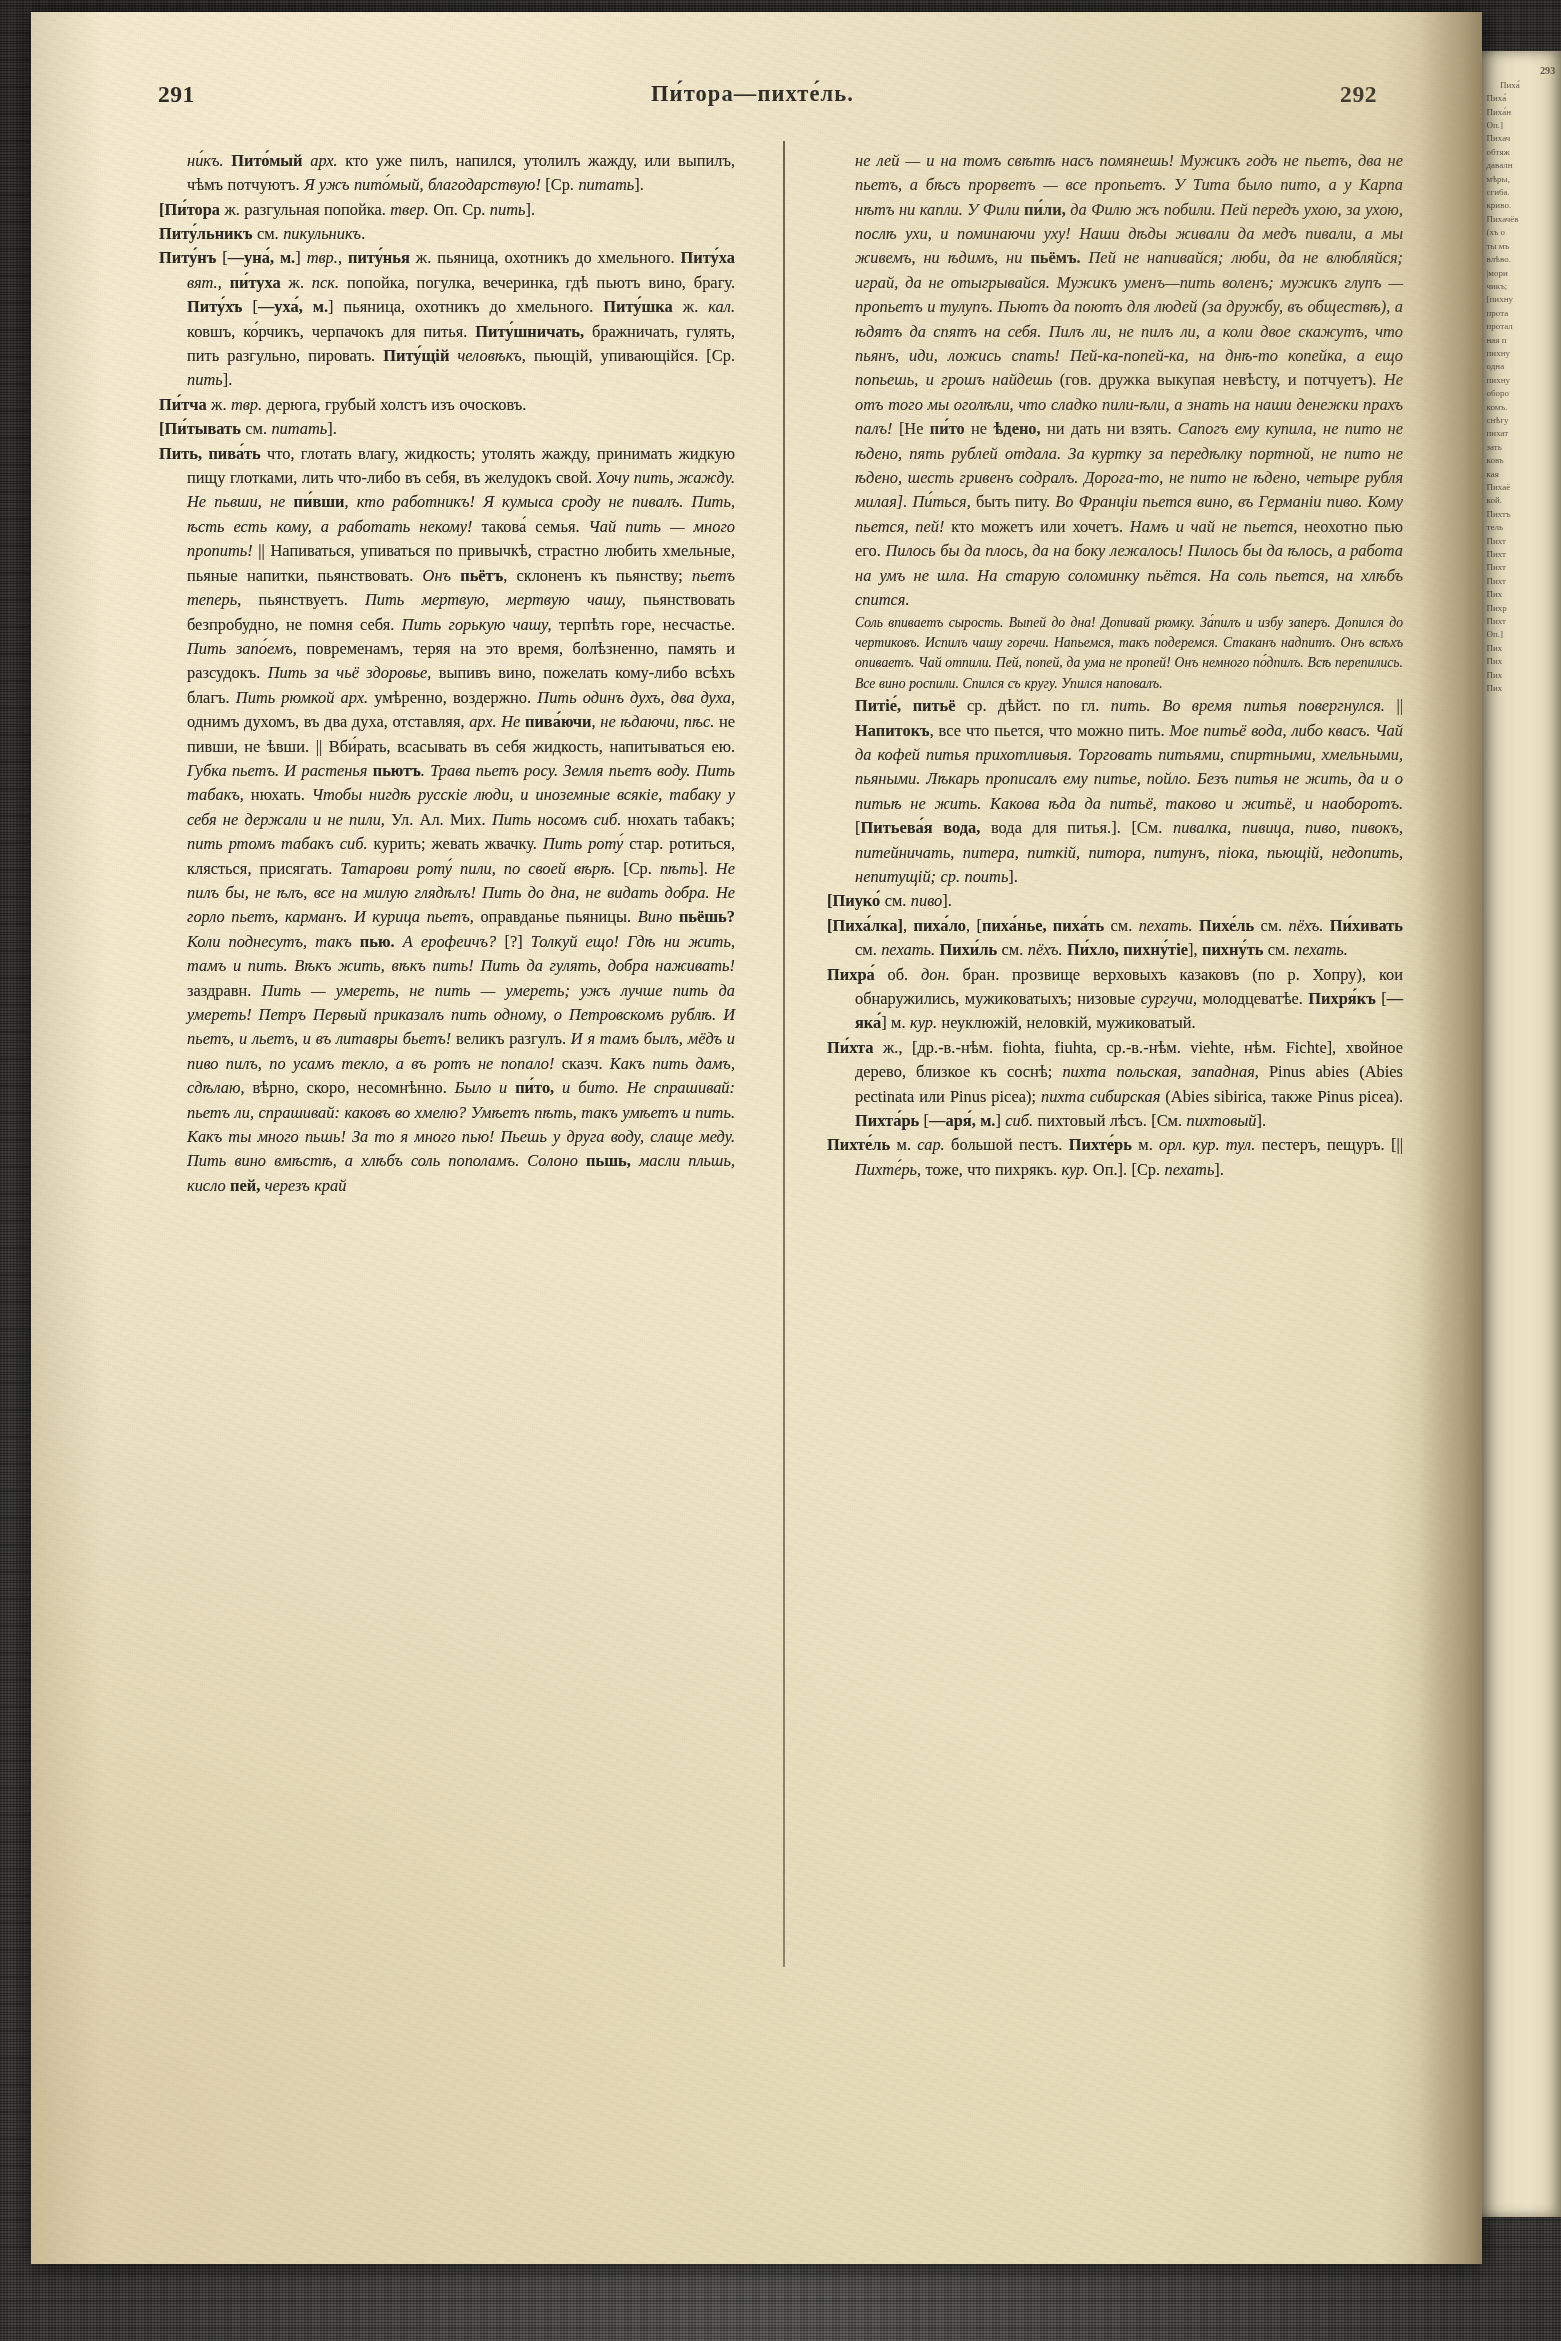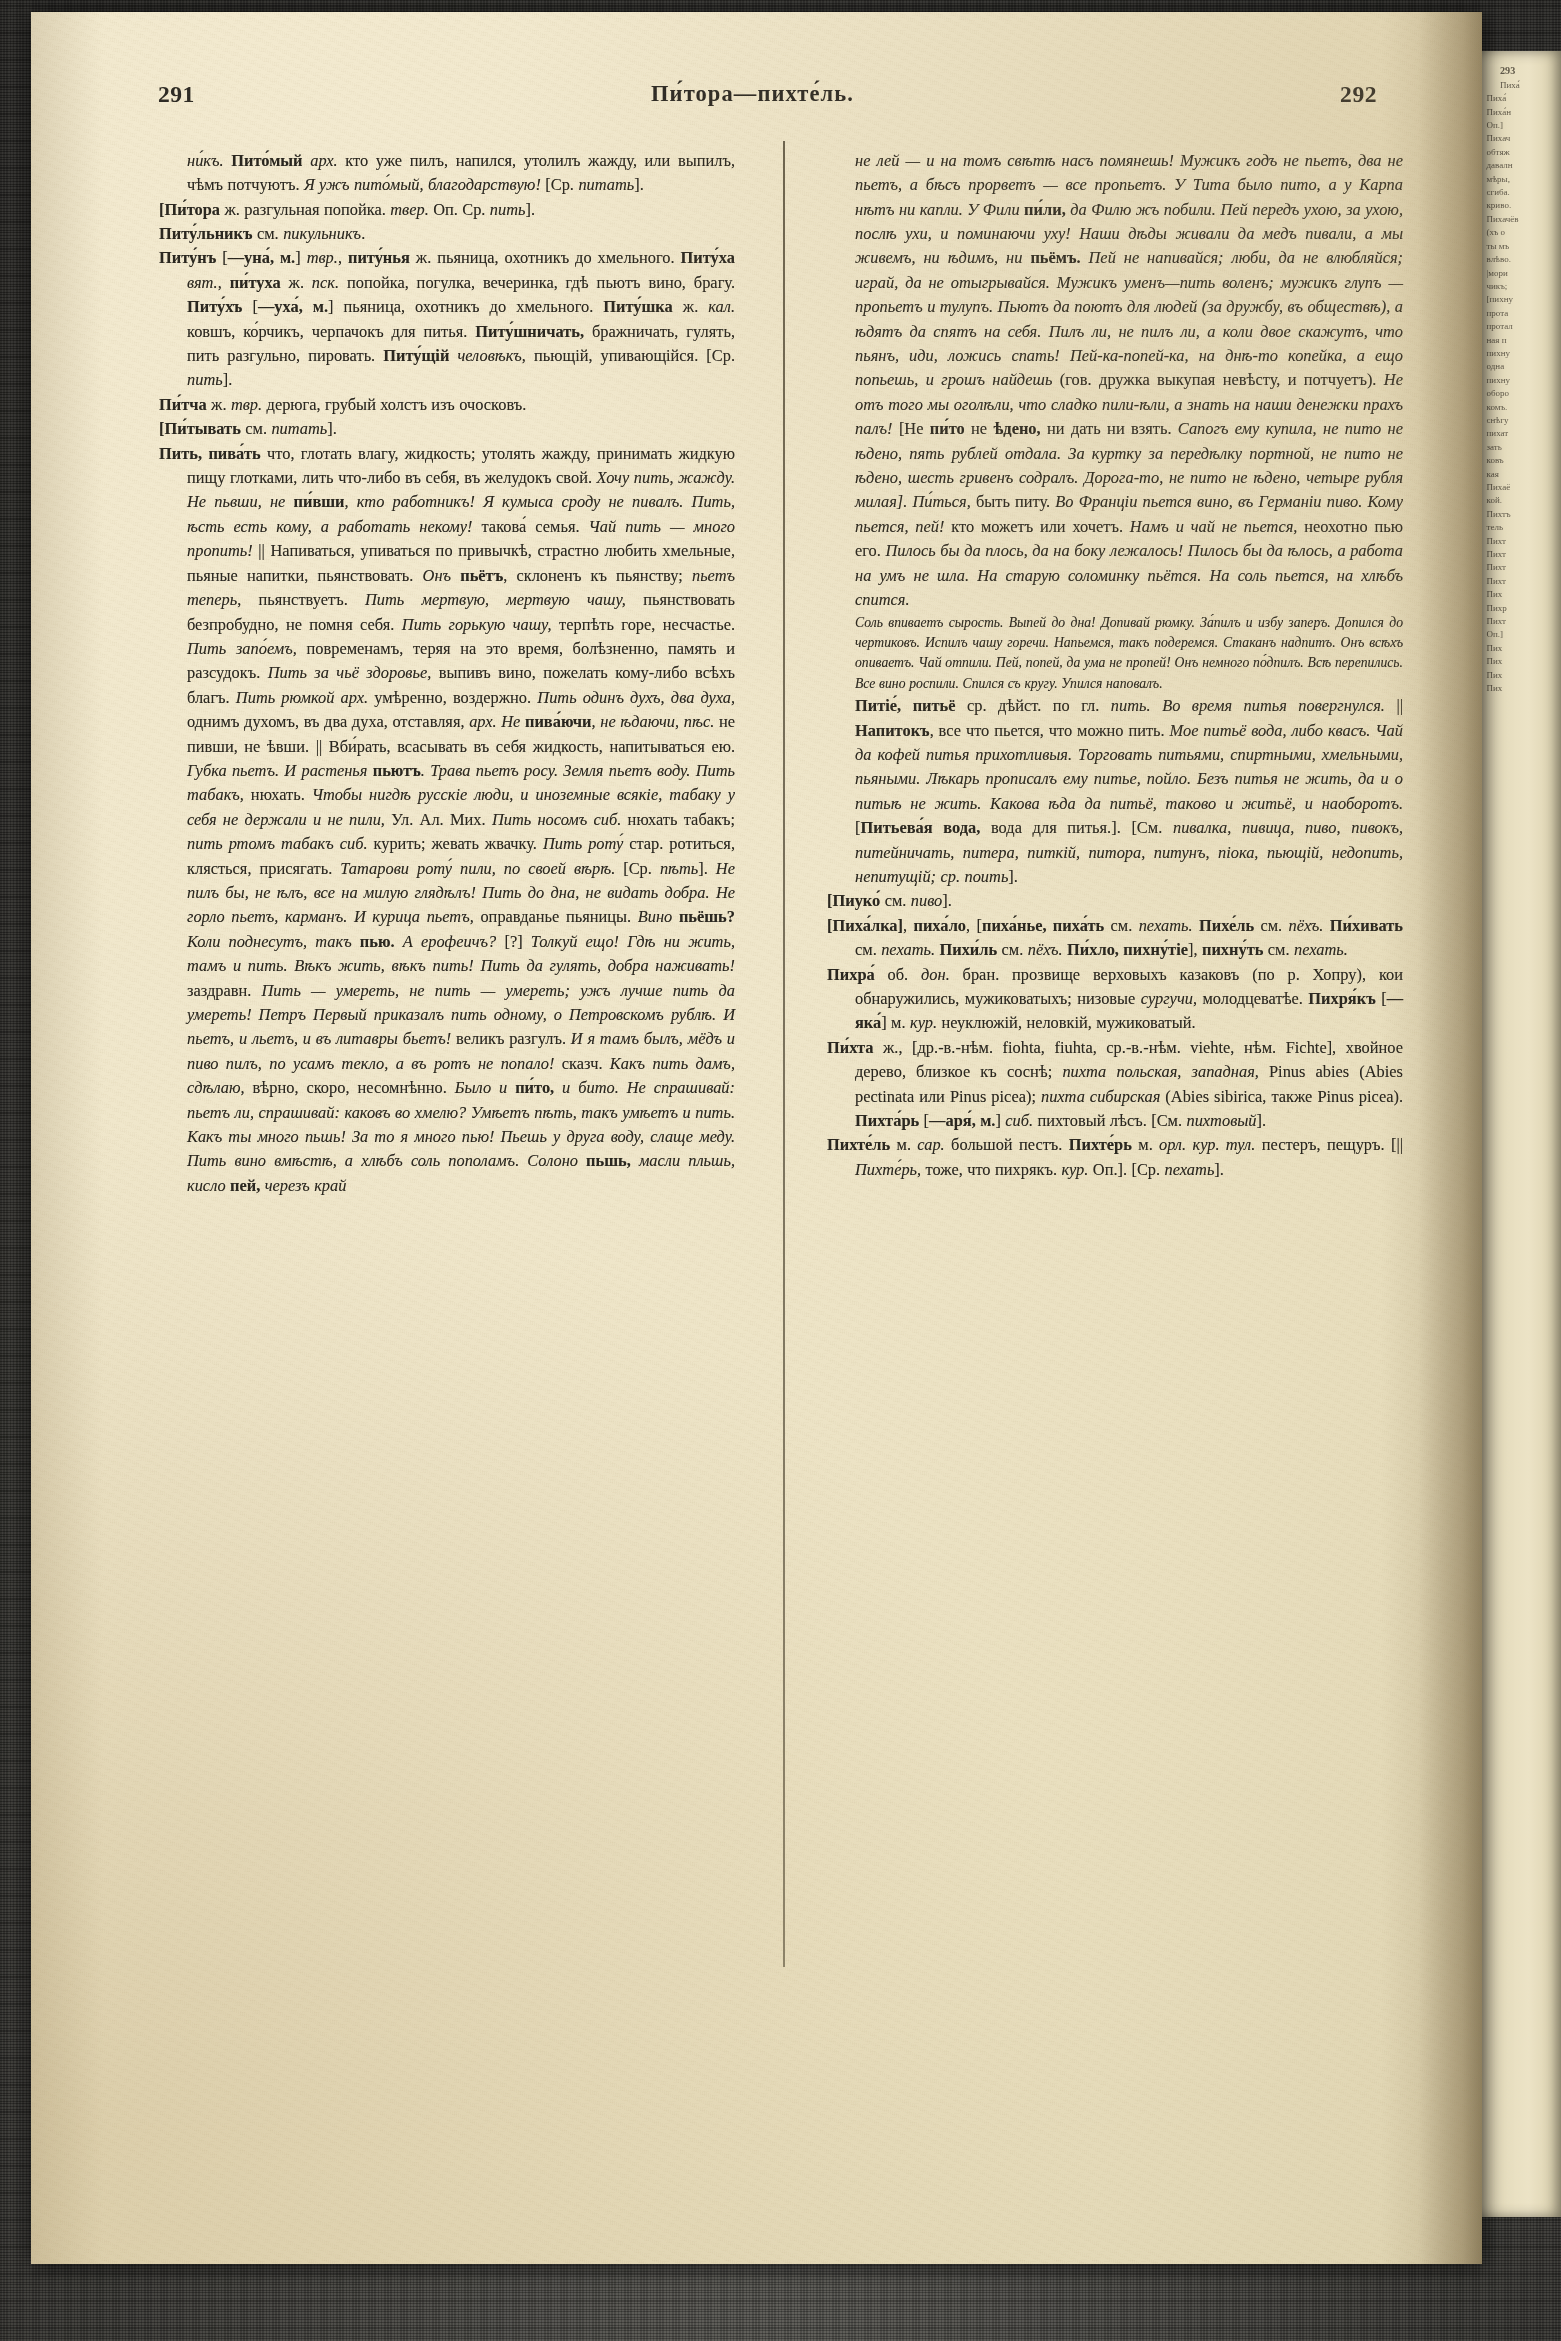--- a/index.html
+++ b/index.html
@@ -30,21 +30,21 @@
     box-shadow:-5.4px 0 13px rgba(0,0,0,.45) inset;
     overflow:hidden;
   }
   .next-page .np-inner{
     position:absolute;left:7.5px;top:0;width:75px;
     font-size:9px;line-height:13.4px;color:#4a4336;
     font-family:"Liberation Serif", serif;
     opacity:.85;
     white-space:pre;
   }
-  .np-folio{font-weight:bold;font-size:10.2px;}
+  .np-folio{font-weight:bold;font-size:10.2px;margin-left:40px;}
 
   
   .leaf{
     position:absolute;
     left:31px;top:11.8px;width:1451px;height:2252px;
     background:
       radial-gradient(ellipse at 18% 10%, #f3ead0 0%, #efe6ca 38%, #e9dfbf 70%, #ded3b0 100%);
     box-shadow:0 0 21.4px rgba(0,0,0,.5), 3.2px 3.2px 18px rgba(0,0,0,.35);
     overflow:hidden;
   }

